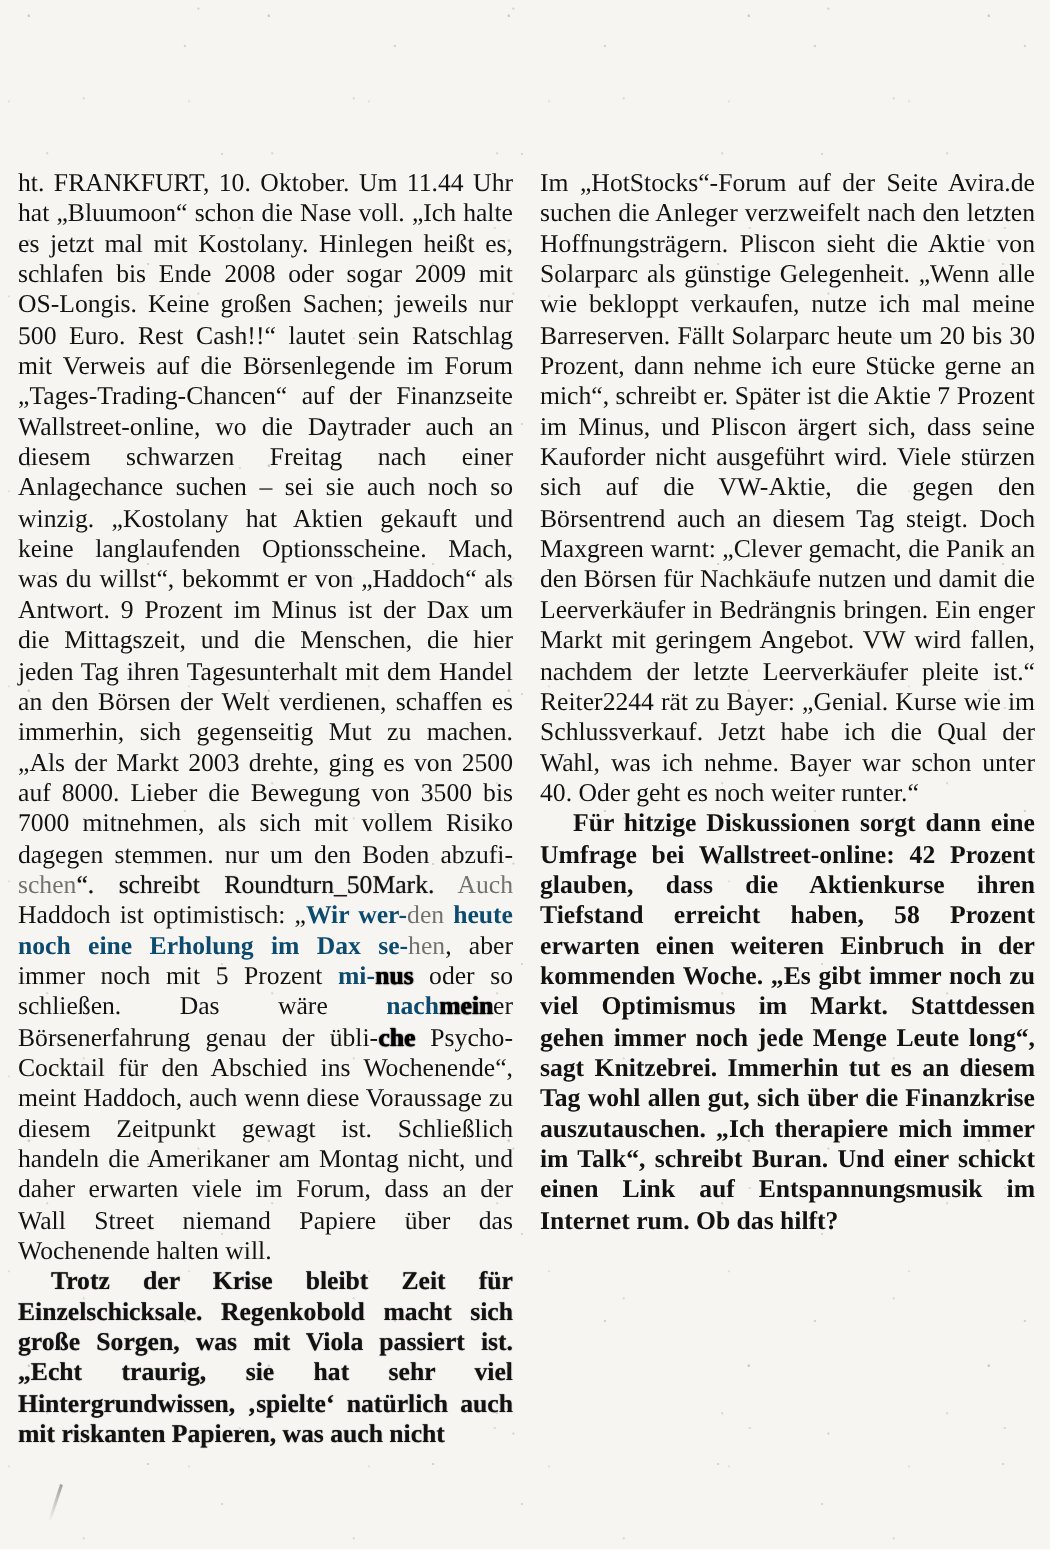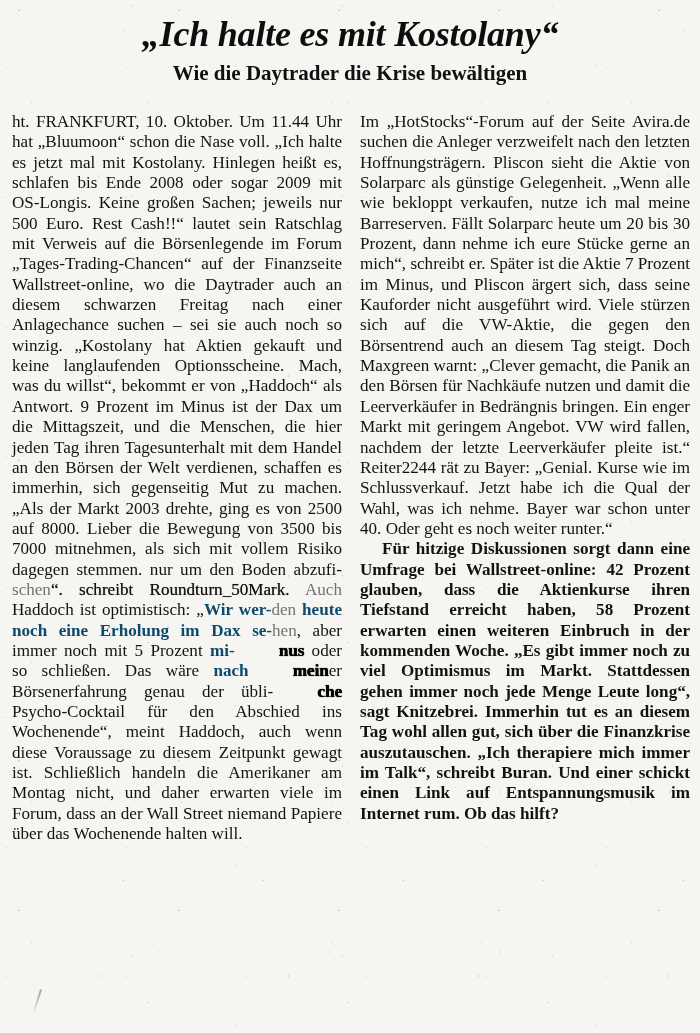--- a/index.html
+++ b/index.html
@@ -84,50 +84,47 @@
     text-align: justify;
     text-justify: inter-word;
     hyphens: manual;
     color: #121212;
     font-weight: 500;
   }
   .column p + p { text-indent: 22px; font-weight: bold; }
 
   
   .faded      { color: #404040; opacity: .72; }
-  .inkbleed   { font-weight: bold; color: #000; text-shadow: 0 0 1.1px #000, .4px 0 .6px #000; margin-left: 44px; }
+  .inkbleed   { font-weight: bold; color: #000; text-shadow: 0 0 1.1px #000, .4px 0 .6px #000; }
   .dark       { font-weight: bold; color: #0c4a6e; }
   .smudge     { text-shadow: 0 0 .7px rgba(0,0,0,.65); }
 
   
   .pencil-mark {
     position: absolute;
     left: 36px;
     bottom: 18px;
     width: 2px;
     height: 26px;
     background: linear-gradient(to bottom, rgba(60,58,55,.45), rgba(60,58,55,0));
     transform: rotate(18deg);
     z-index: 2;
   }
 </style>
 </head>
 <body>
 
 <div class="page">
 
-  <div class="masthead">
-    <h1 class="headline">„Ich halte es mit Kostolany“</h1>
-    <h2 class="subheadline">Wie die Daytrader die Krise bewältigen</h2>
-  </div>
 
   <div class="columns">
 
     <div class="column">
       <p><span>ht. FRANKFURT, 10. Oktober. Um 11.44 Uhr hat „Bluumoon“ schon die Nase voll. „Ich halte es jetzt mal mit Kostolany. Hinlegen heißt es, schlafen bis Ende 2008 oder sogar 2009 mit OS-Longis. Keine großen Sachen; jeweils nur 500 Euro. Rest Cash!!“ lautet sein Ratschlag mit Verweis auf die Börsenlegende im Forum „Tages-Trading-Chancen“ auf der Finanzseite Wallstreet-online, wo die Daytrader auch an diesem schwarzen Freitag nach einer Anlagechance suchen – sei sie auch noch so winzig. „Kostolany hat Aktien gekauft und keine langlaufenden Optionsscheine. Mach, was du willst“, bekommt er von „Haddoch“ als Antwort. 9 Prozent im Minus ist der Dax um die Mittagszeit, und die Menschen, die hier jeden Tag ihren Tagesunterhalt mit dem Handel an den Börsen der Welt verdienen, schaffen es immerhin, sich gegenseitig Mut zu machen. „Als der Markt 2003 drehte, ging es von 2500 auf 8000. Lieber die Bewegung von 3500 bis 7000 mitnehmen, als sich mit vollem Risiko dagegen stemmen. nur um den Boden abzufi-</span><span class="faded">schen</span><span class="smudge">“. schreibt Roundturn_50Mark. </span><span class="faded">Auch</span><span> Haddoch ist optimistisch: „</span><span class="dark">Wir wer-</span><span class="faded">den</span><span class="dark"> heute noch eine Erholung im Dax se-</span><span class="faded">hen</span><span>, aber immer noch mit 5 Prozent </span><span class="dark">mi-</span><span class="inkbleed">nus</span><span> oder so schließen. Das wäre </span><span class="dark">nach</span><span class="inkbleed">mein</span><span>er Börsenerfahrung genau der übli-</span><span class="inkbleed">che</span><span> Psycho-Cocktail für den Abschied ins Wochenende“, meint Haddoch, auch wenn diese Voraussage zu diesem Zeitpunkt gewagt ist. Schließlich handeln die Amerikaner am Montag nicht, und daher erwarten viele im Forum, dass an der Wall Street niemand Papiere über das Wochenende halten will.</span></p>
+      <p class="smudge">Trotz der Krise bleibt Zeit für Einzelschicksale. Regenkobold macht sich große Sorgen, was mit Viola passiert ist. „Echt traurig, sie hat sehr viel Hintergrundwissen, ‚spielte‘ natürlich auch mit riskanten Papieren, was auch nicht</p>
     </div>
 
     <div class="column">
       <p>Im „HotStocks“-Forum auf der Seite Avira.de suchen die Anleger verzweifelt nach den letzten Hoffnungsträgern. Pliscon sieht die Aktie von Solarparc als günstige Gelegenheit. „Wenn alle wie bekloppt verkaufen, nutze ich mal meine Barreserven. Fällt Solarparc heute um 20 bis 30 Prozent, dann nehme ich eure Stücke gerne an mich“, schreibt er. Später ist die Aktie 7 Prozent im Minus, und Pliscon ärgert sich, dass seine Kauforder nicht ausgeführt wird. Viele stürzen sich auf die VW-Aktie, die gegen den Börsentrend auch an diesem Tag steigt. Doch Maxgreen warnt: „Clever gemacht, die Panik an den Börsen für Nachkäufe nutzen und damit die Leerverkäufer in Bedrängnis bringen. Ein enger Markt mit geringem Angebot. VW wird fallen, nachdem der letzte Leerverkäufer pleite ist.“ Reiter2244 rät zu Bayer: „Genial. Kurse wie im Schlussverkauf. Jetzt habe ich die Qual der Wahl, was ich nehme. Bayer war schon unter 40. Oder geht es noch weiter runter.“</p>
       <p>Für hitzige Diskussionen sorgt dann eine Umfrage bei Wallstreet-online: 42 Prozent glauben, dass die Aktienkurse ihren Tiefstand erreicht haben, 58 Prozent erwarten einen weiteren Einbruch in der kommenden Woche. „Es gibt immer noch zu viel Optimismus im Markt. Stattdessen gehen immer noch jede Menge Leute long“, sagt Knitzebrei. Immerhin tut es an diesem Tag wohl allen gut, sich über die Finanzkrise auszutauschen. „Ich therapiere mich immer im Talk“, schreibt Buran. Und einer schickt einen Link auf Entspannungsmusik im Internet rum. Ob das hilft?</p>
     </div>
 
   </div>
 
   <div class="pencil-mark"></div>

